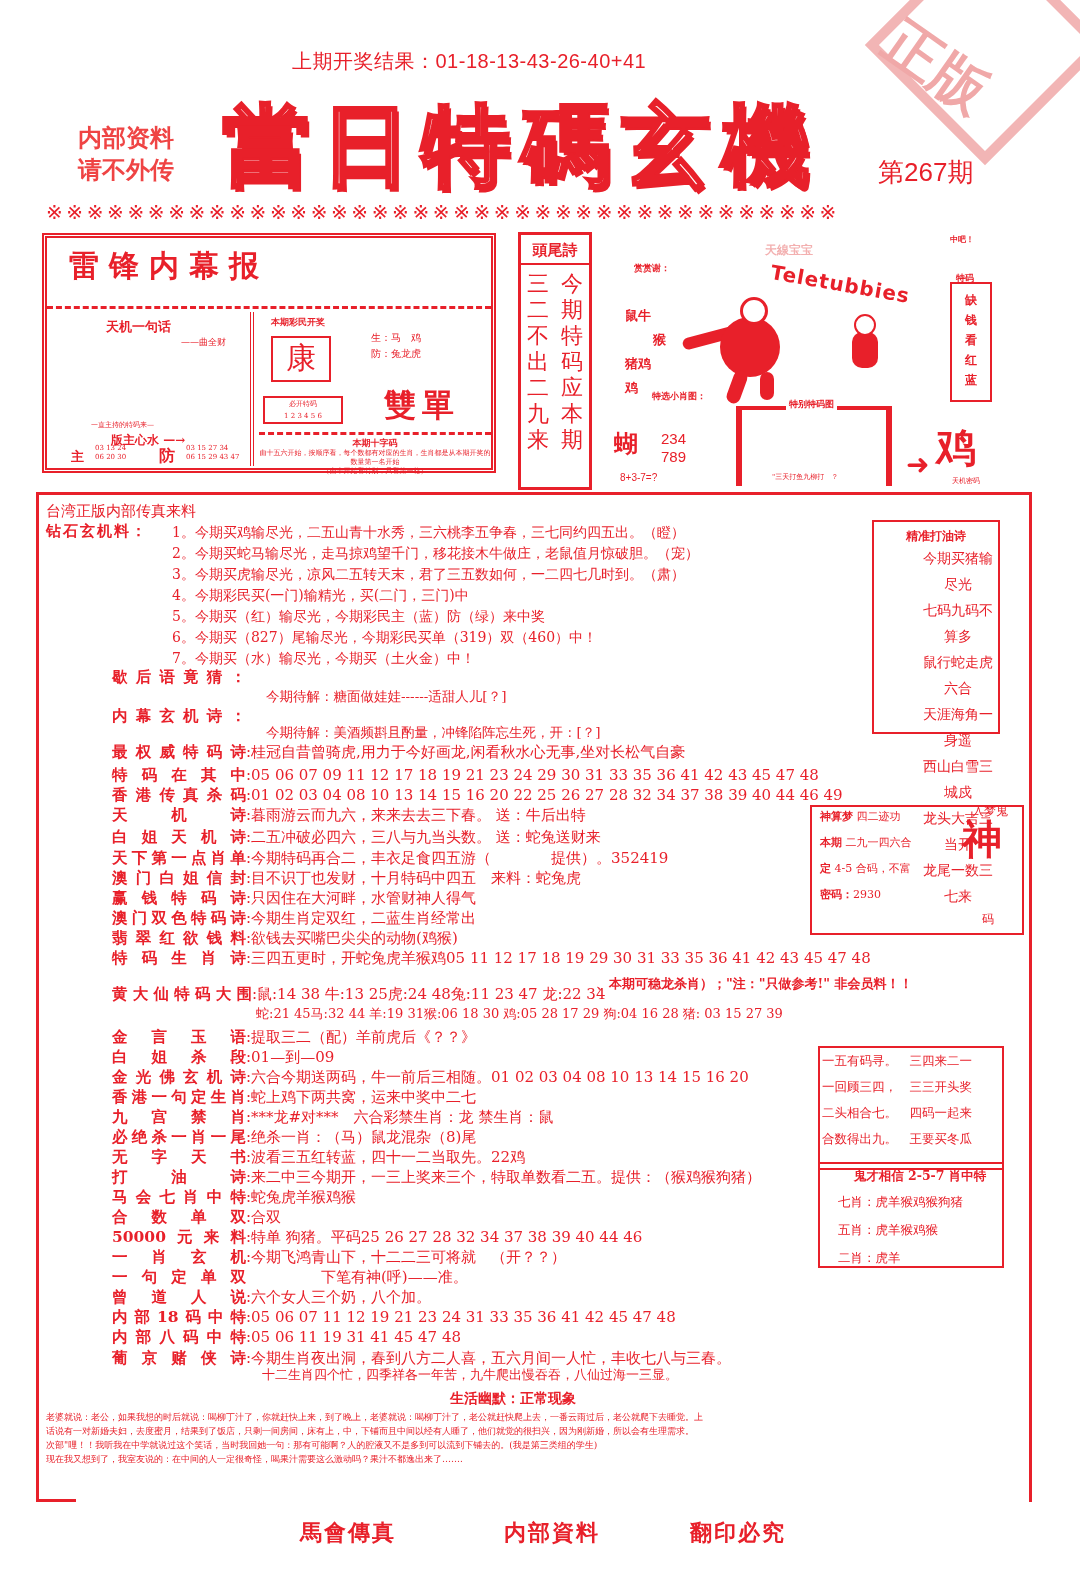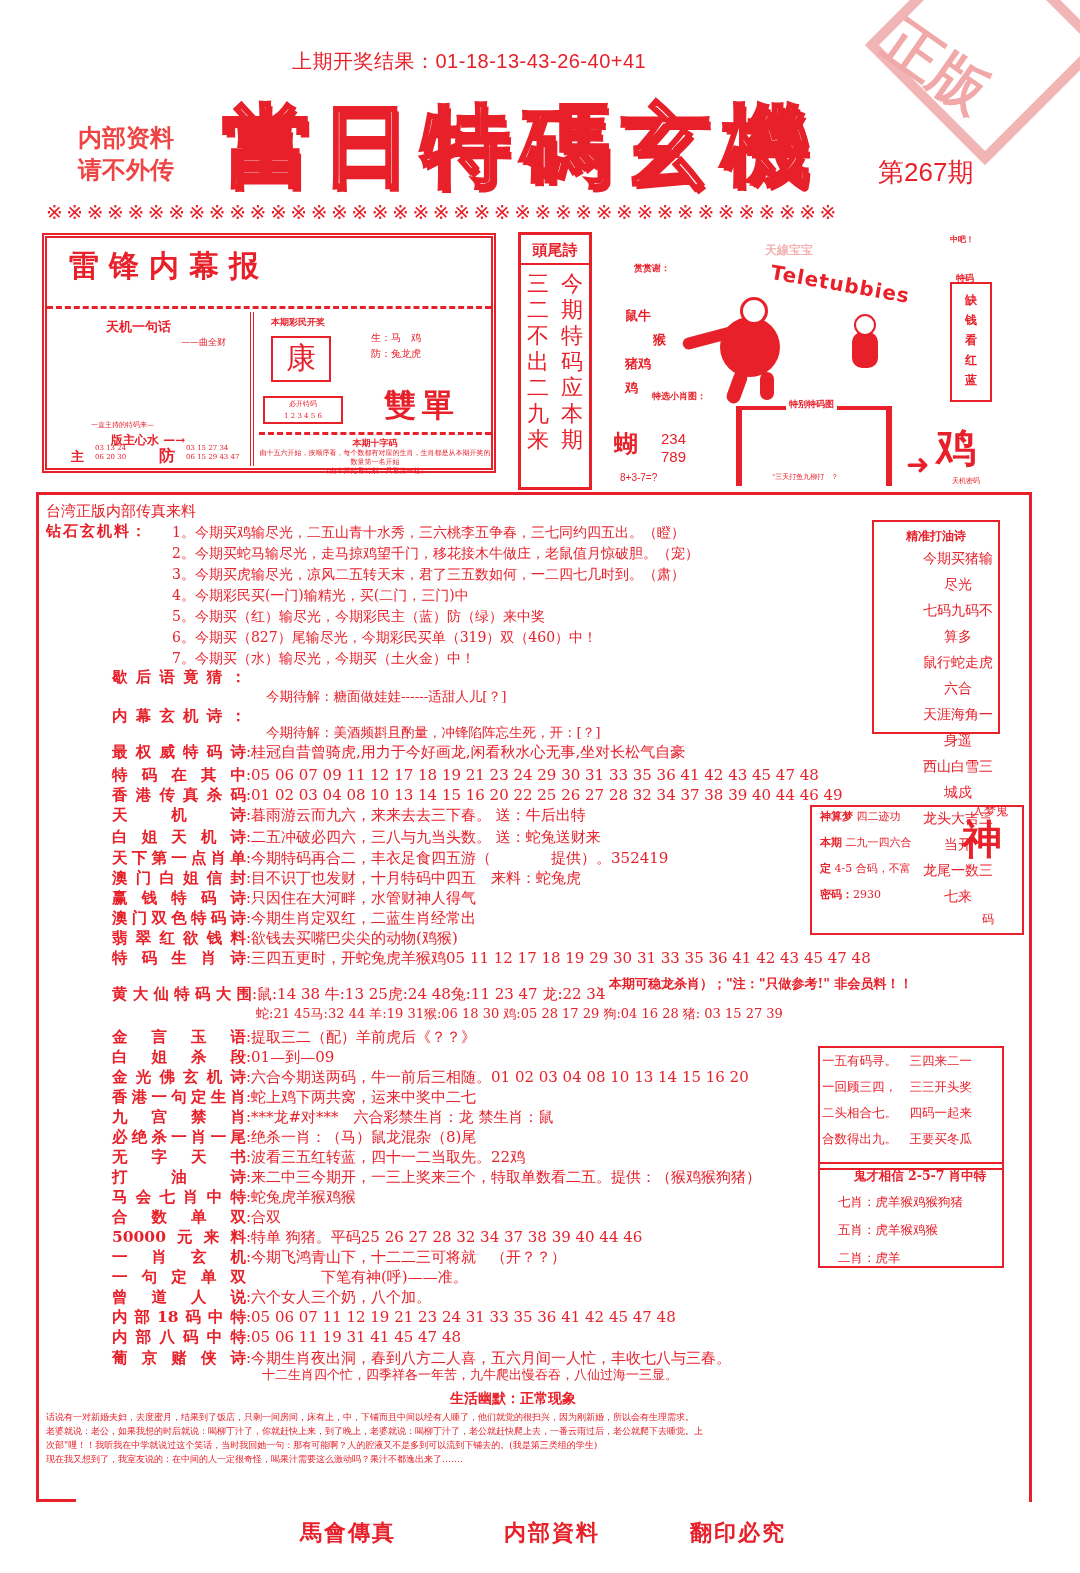--- a/index.html
+++ b/index.html
@@ -313,21 +313,21 @@
 
 <div class="abs gui-box">
   <div class="gui-title">鬼才相信 2-5-7 肖中特</div>
   <div class="gui-line">七肖：虎羊猴鸡猴狗猪</div>
   <div class="gui-line">五肖：虎羊猴鸡猴</div>
   <div class="gui-line">二肖：虎羊</div>
 </div>
 
 <div class="abs humor-title">生活幽默：正常现象</div>
 <div class="abs humor-body">
+  <div>老婆就说：老公，如果我想的时后就说：喝柳丁汁了，你就赶快上来，到了晚上，老婆就说：喝柳丁汁了，老公就赶快爬上去，一番云雨过后，老公就爬下去睡觉。上</div>
   <div>话说有一对新婚夫妇，去度蜜月，结果到了饭店，只剩一间房间，床有上，中，下铺而且中间以经有人睡了，他们就觉的很扫兴，因为刚新婚，所以会有生理需求。</div>
-  <div>老婆就说：老公，如果我想的时后就说：喝柳丁汁了，你就赶快上来，到了晚上，老婆就说：喝柳丁汁了，老公就赶快爬上去，一番云雨过后，老公就爬下去睡觉。上</div>
   <div>次部"哩！！我听我在中学就说过这个笑话，当时我回她一句：那有可能啊？人的腔液又不是多到可以流到下铺去的。(我是第三类组的学生)</div>
   <div>现在我又想到了，我室友说的：在中间的人一定很奇怪，喝果汁需要这么激动吗？果汁不都逸出来了…….</div>
 </div>
 
 <div class="abs footer" style="left:300px;">馬會傳真</div>
 <div class="abs footer" style="left:504px;">内部資料</div>
 <div class="abs footer" style="left:690px;">翻印必究</div>
 
 </body></html>

